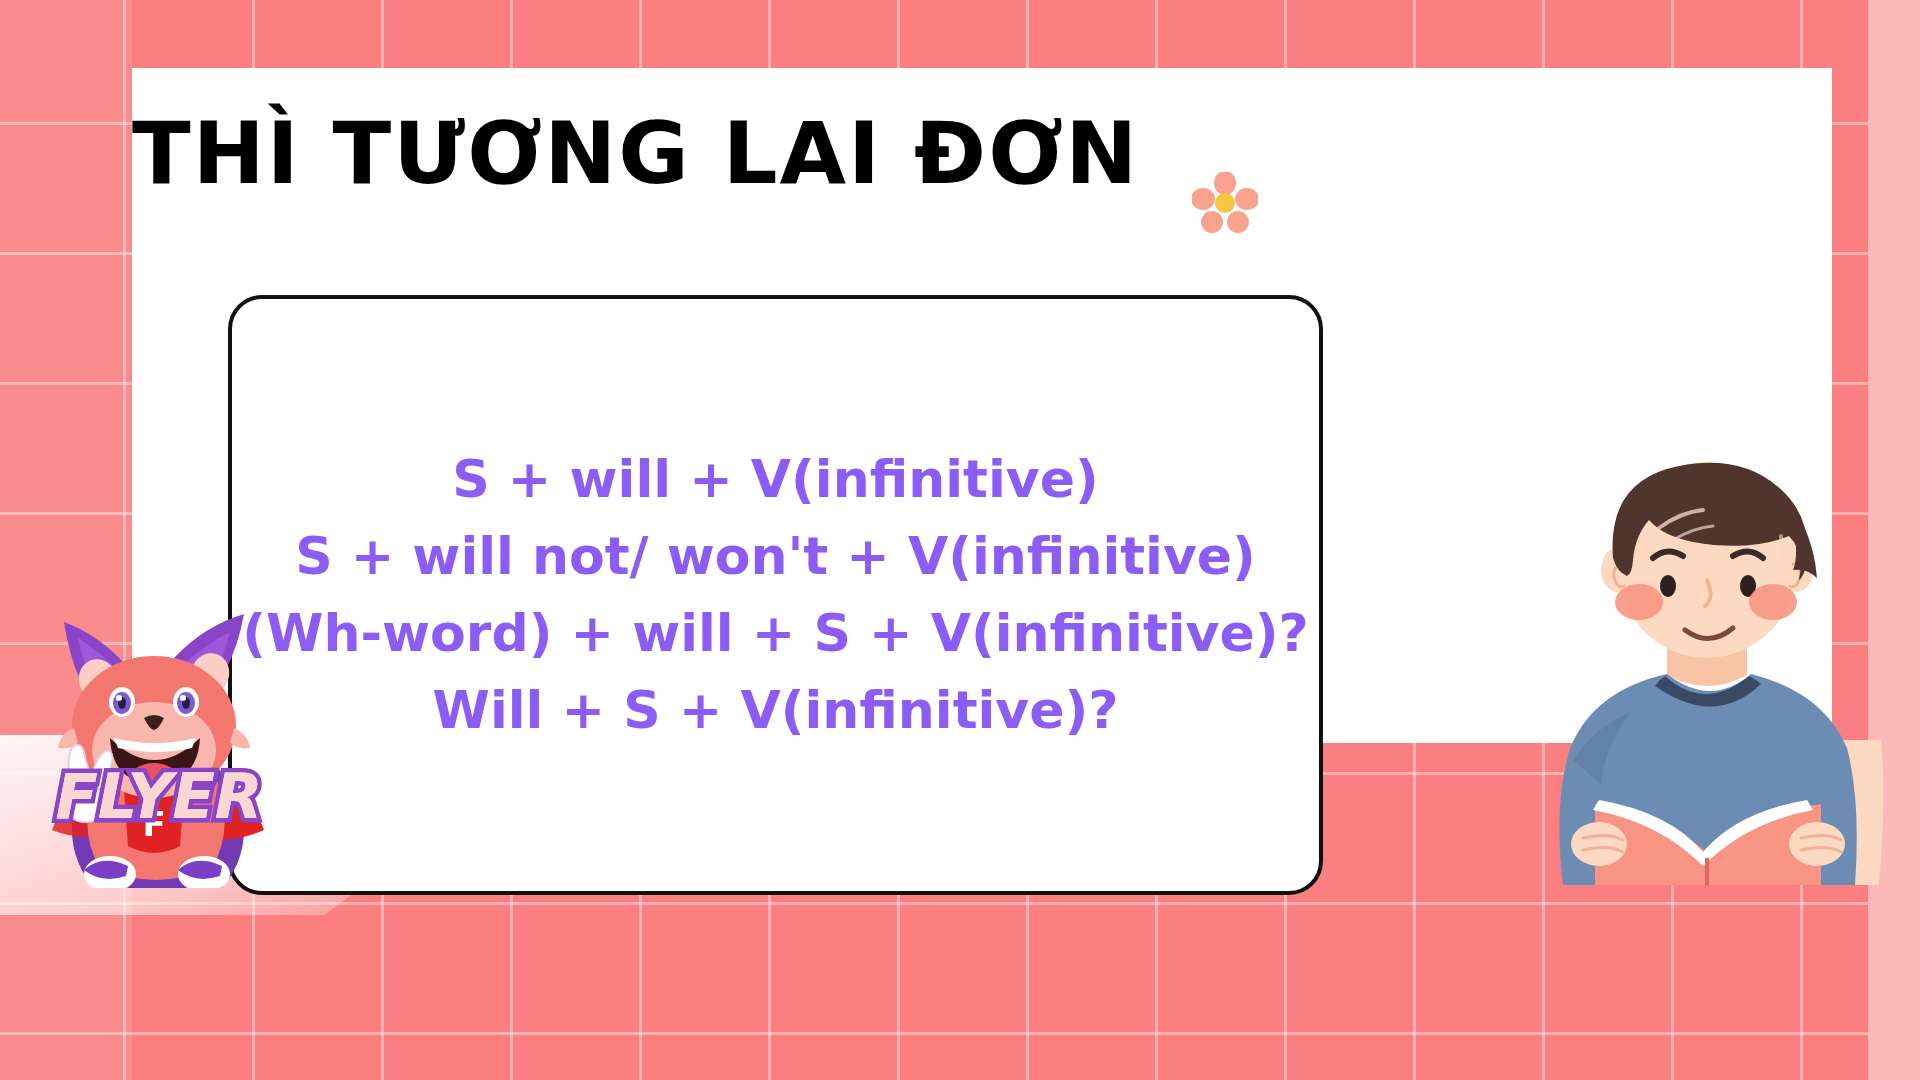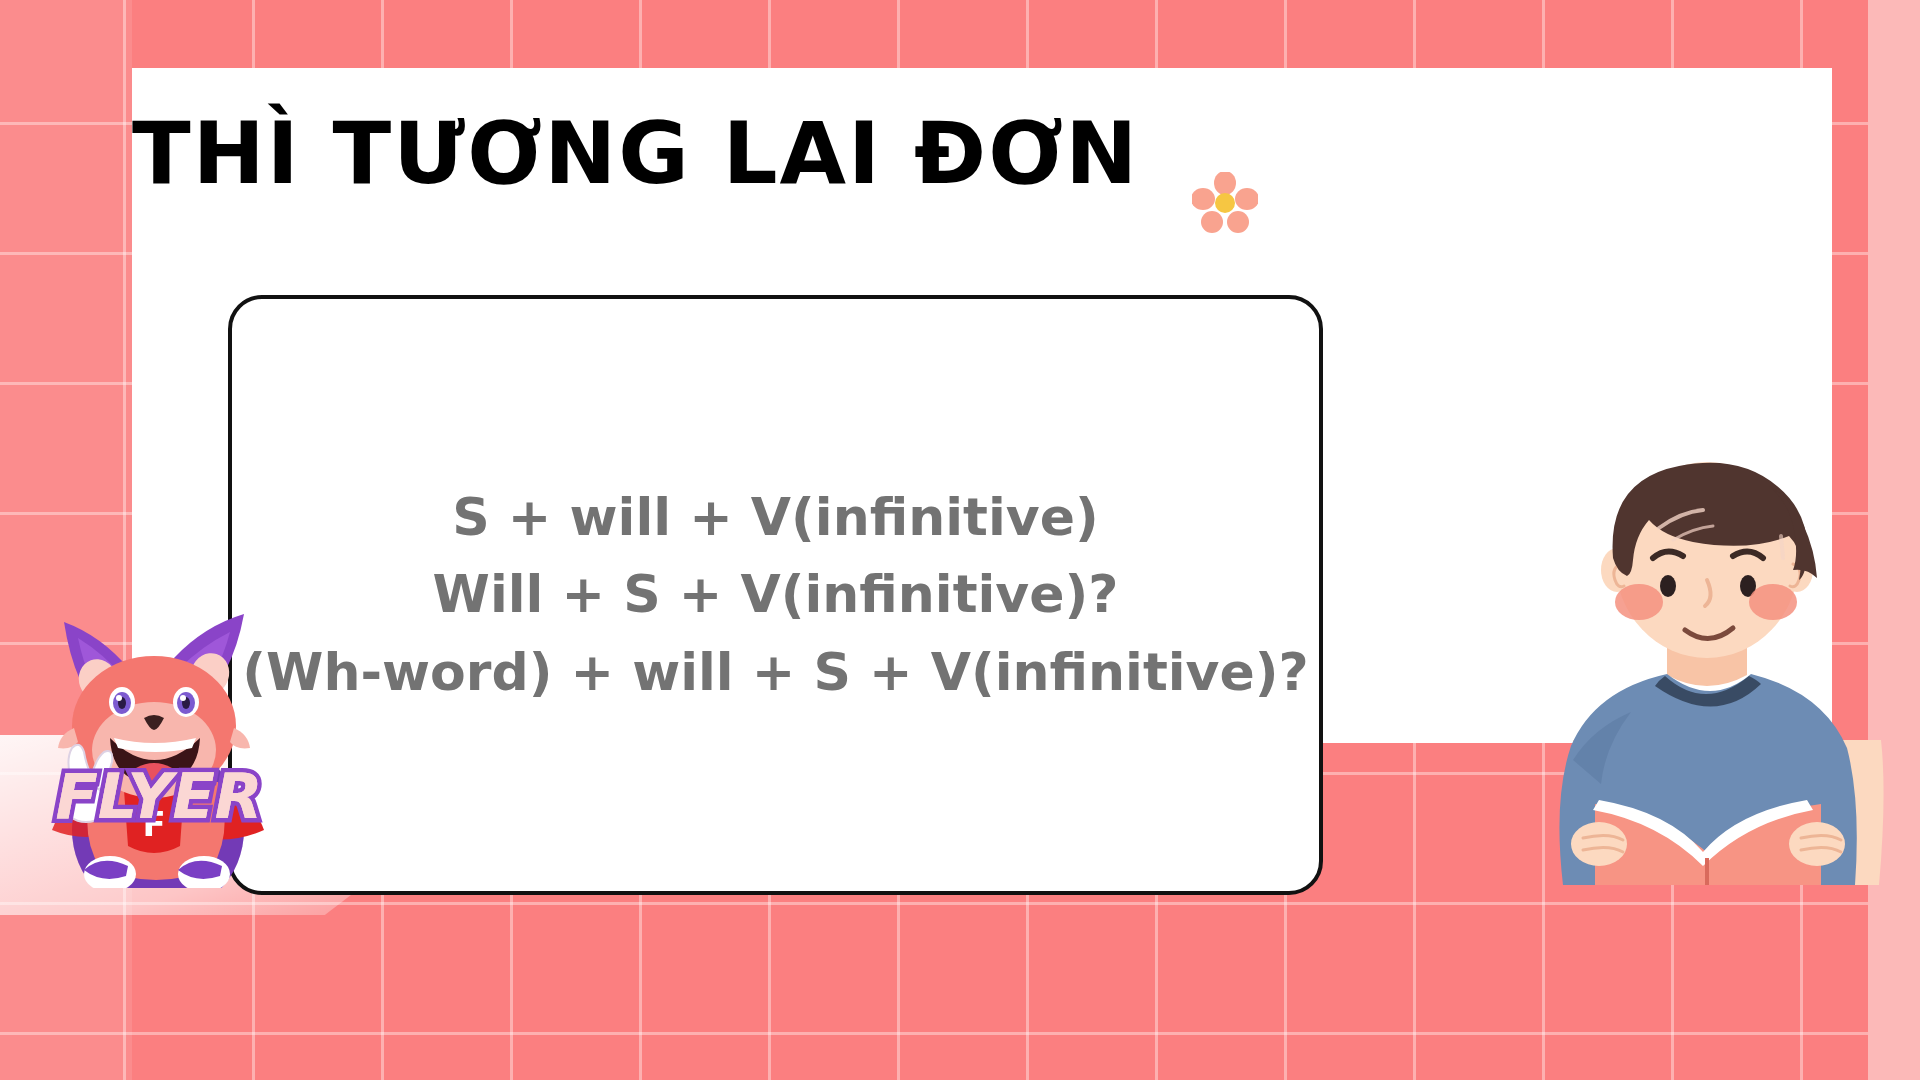--- a/index.html
+++ b/index.html
@@ -85,21 +85,21 @@
     background:#fff;
     display:flex;
     flex-direction:column;
     justify-content:center;
     align-items:center;
     gap:8px;
     padding:10px 16px;
     z-index:4;
   }
   .formula-line {
-    color:#737373;
+    color:#8b5cf6;
     font-family:"DejaVu Sans", sans-serif;
     font-weight:bold;
     font-size:52px;
     line-height:1.33;
     text-align:center;
     white-space:nowrap;
   }
 
   
   #boy { position:absolute; left:1555px; top:440px; width:330px; height:445px; z-index:6;}
@@ -131,22 +131,23 @@
       <ellipse cx="55" cy="27" rx="12" ry="11" fill="#f9a38f"></ellipse>
       <ellipse cx="20" cy="50" rx="11" ry="11" fill="#f9a38f"></ellipse>
       <ellipse cx="46" cy="50" rx="11" ry="11" fill="#f9a38f"></ellipse>
       <circle cx="33" cy="31" r="10" fill="#f6c642"></circle>
     </g>
   </svg>
 </div>
 
 <div id="formula-box">
   <div class="formula-line">S + will + V(infinitive)</div>
+  <div class="formula-line">S + will not/ won't + V(infinitive)</div>
+  <div class="formula-line">(Wh-word) + will + S + V(infinitive)?</div>
   <div class="formula-line">Will + S + V(infinitive)?</div>
-  <div class="formula-line">(Wh-word) + will + S + V(infinitive)?</div>
 </div>
 
 <div id="boy">
   <svg viewBox="0 0 330 445" width="330" height="445" aria-hidden="true">
 
     <path d="M18 300 q-4 60 6 145 h300 q8 -90 2 -145 z" fill="#fcd9c0"></path>
 
     <path d="M112 175 h80 v60 q-40 22 -80 0 z" fill="#f8c4a6"></path>
 
     <ellipse cx="152" cy="120" rx="92" ry="98" fill="#fcd9c0"></ellipse>

